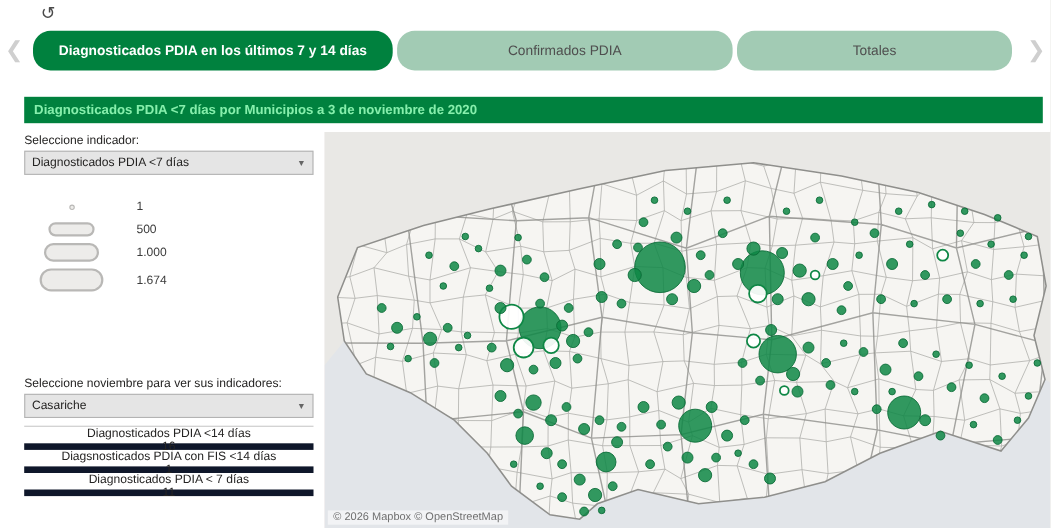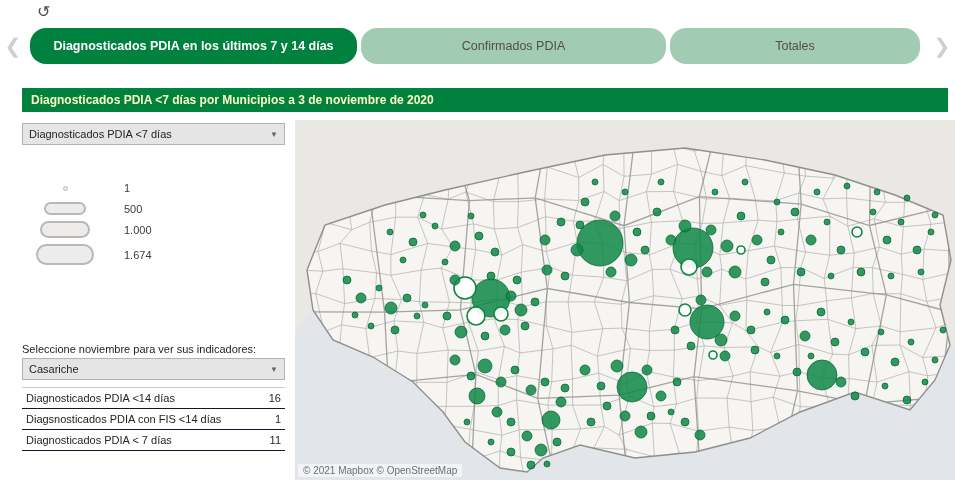--- a/index.html
+++ b/index.html
@@ -15,21 +15,21 @@
   .chev.left{left:0;}
   .chev.right{right:0;}
   .tab{position:absolute;top:0;height:36px;display:flex;align-items:center;justify-content:center;
        font-size:12.5px;cursor:pointer;box-sizing:border-box;padding:0 10px;text-align:center;border-radius:16px;}
   .tab.active{background:#00813E;color:#ffffff;font-weight:bold;}
   .tab.inactive{background:#a2cbb4;color:#4f4f4f;}
   .tab1{left:30px;width:327px;}
   .tab2{left:361px;width:305px;}
   .tab3{left:670px;width:250px;}
   .title-bar{position:absolute;left:22px;top:88px;width:926px;height:24px;background:#00813E;
-       color:#fef9c3;font-weight:bold;font-size:12px;line-height:24px;padding-left:9px;box-sizing:border-box;}
+       color:#86efac;font-weight:bold;font-size:12px;line-height:24px;padding-left:9px;box-sizing:border-box;}
   .sidebar{position:absolute;left:22px;top:120px;width:263px;height:360px;}
   .side-label{font-size:11px;color:#252423;margin-top:2px;}
   .dropdown{margin-top:3px;height:20px;border:1px solid #b3b3b3;background:#e5e5e5;display:flex;
        align-items:center;justify-content:space-between;padding:0 6px;font-size:11px;color:#252423;
        cursor:pointer;box-sizing:content-box;}
   .caret{font-size:8px;color:#666;}
   .legend{position:absolute;left:0;top:62px;}
   .legend-row{display:flex;align-items:center;}
   .legend-row.r0{margin-bottom:8px;}
   .legend-row.r1{margin-bottom:6px;}
@@ -37,21 +37,21 @@
   .shape-box{width:86px;display:flex;justify-content:center;}
   .lshape{background:#edecea;border:2px solid #b9b8b6;box-sizing:border-box;}
   .s0{width:5px;height:5px;border-radius:50%;border-width:1px;}
   .s1{width:42px;height:13px;border-radius:7px;}
   .s2{width:50px;height:17px;border-radius:9px;}
   .s3{width:58px;height:21px;border-radius:11px;}
   .lval{font-size:11px;color:#3b3b3b;margin-left:16px;}
   .group2{position:absolute;left:0;top:221px;width:263px;}
   .itable{margin-top:7px;border-top:1px solid #c9c9c9;}
   .trow{display:flex;justify-content:space-between;align-items:center;height:21px;
-       border-bottom:1px solid #0f172a;font-size:11px;color:#252423;padding:0 4px;box-sizing:border-box;}
+       border-bottom:6px solid #0f172a;font-size:11px;color:#252423;padding:0 4px;box-sizing:border-box;flex-direction:column;}
   .tval{text-align:left;}
   .map{position:absolute;left:295px;top:120px;width:660px;height:360px;background:#e9e8e5;overflow:hidden;cursor:grab;}
   .map svg{position:absolute;left:0;top:0;}
   .attribution{position:absolute;left:3px;bottom:3px;font-size:10px;color:#6f6f6f;
        background:rgba(255,255,255,0.55);padding:1px 5px;}
 </style>
 </head>
 <body>
 
 <div>
@@ -62,20 +62,21 @@
     <div class="chev left">❮</div>
     <div class="tab tab1 active">Diagnosticados PDIA en los últimos 7 y 14 días</div>
     <div class="tab tab3 inactive">Totales</div>
     <div class="tab tab2 inactive">Confirmados PDIA</div>
     <div class="chev right">❯</div>
   </div>
 
   <div class="title-bar">Diagnosticados PDIA &lt;7 días por Municipios a 3 de noviembre de 2020</div>
 
   <div class="sidebar">
+    <div class="side-label">Seleccione indicador:</div>
     <div class="dropdown">
       <span>Diagnosticados PDIA &lt;7 días</span>
       <span class="caret">▼</span>
     </div>
 
     <div class="legend">
       <div class="legend-row r0">
         <span class="shape-box">
             <span class="lshape s0"></span>
           </span>
@@ -292,16 +293,16 @@
           <circle cx="482" cy="236" r="3" fill="#0e8745" fill-opacity="0.85" stroke="#0a6b37" stroke-width="0.8"></circle>
           <circle cx="516" cy="236" r="3" fill="#0e8745" fill-opacity="0.85" stroke="#0a6b37" stroke-width="0.8"></circle>
           <circle cx="640" cy="240" r="3" fill="#0e8745" fill-opacity="0.85" stroke="#0a6b37" stroke-width="0.8"></circle>
           <circle cx="648" cy="210" r="3" fill="#0e8745" fill-opacity="0.85" stroke="#0a6b37" stroke-width="0.8"></circle>
           <circle cx="376" cy="292" r="3" fill="#0e8745" fill-opacity="0.85" stroke="#0a6b37" stroke-width="0.8"></circle>
           <circle cx="172" cy="302" r="3" fill="#0e8745" fill-opacity="0.85" stroke="#0a6b37" stroke-width="0.8"></circle>
           <circle cx="196" cy="322" r="3" fill="#0e8745" fill-opacity="0.85" stroke="#0a6b37" stroke-width="0.8"></circle>
           <circle cx="252" cy="344" r="3" fill="#0e8745" fill-opacity="0.85" stroke="#0a6b37" stroke-width="0.8"></circle>
         </g>
     </svg>
-    <div class="attribution">© 2021 Mapbox © OpenStreetMap</div>
+    <div class="attribution">© 2026 Mapbox © OpenStreetMap</div>
   </div>
 
 </div>
 
 </body></html>

